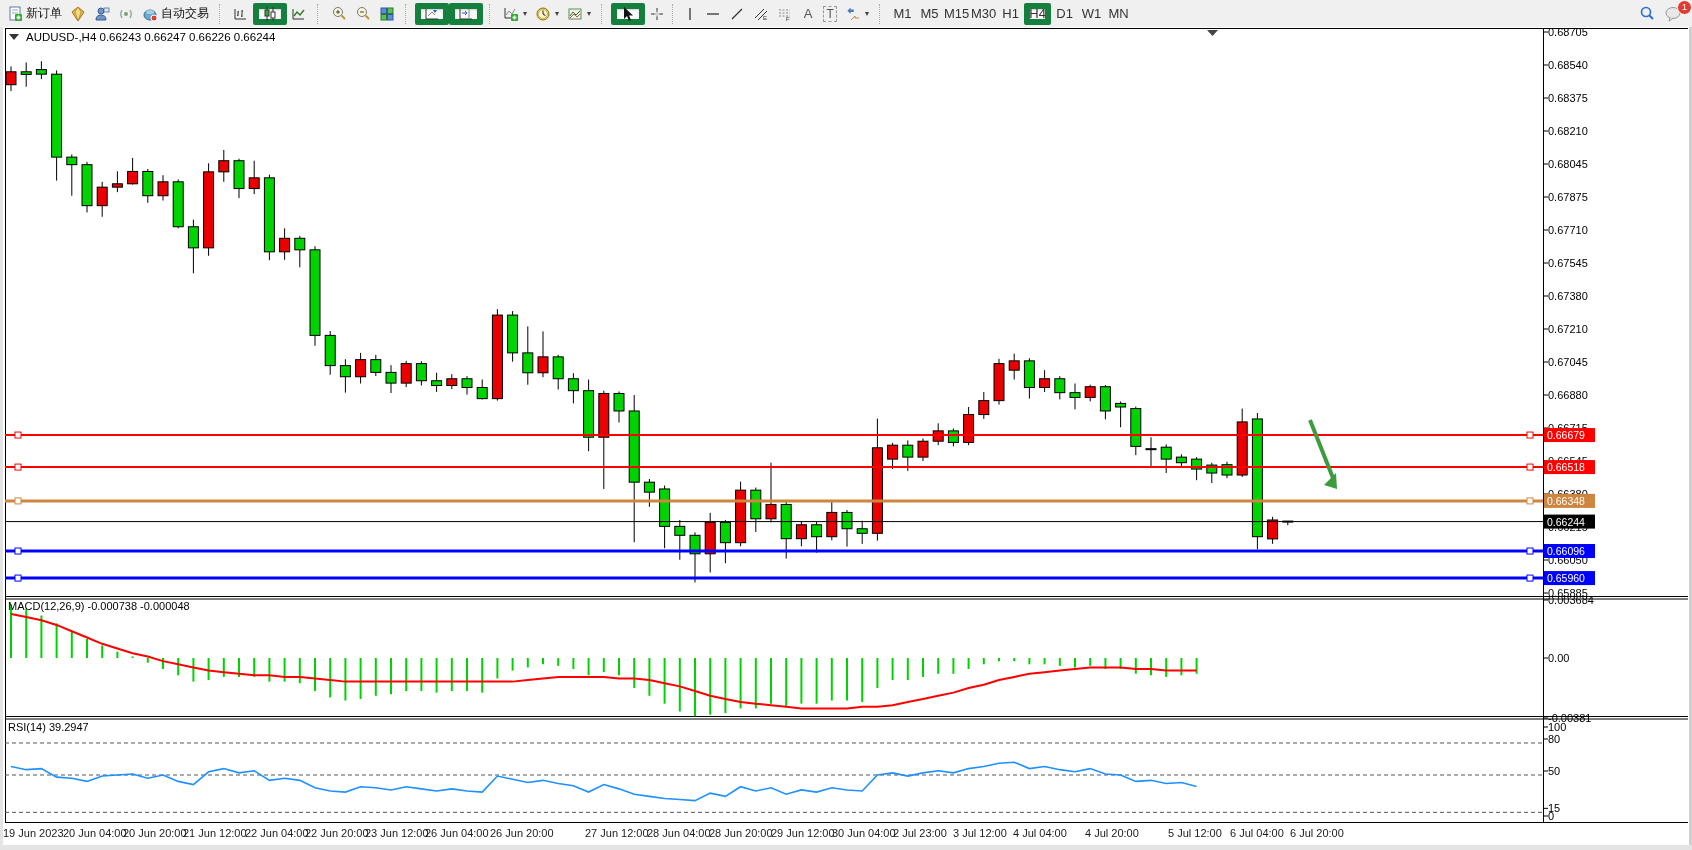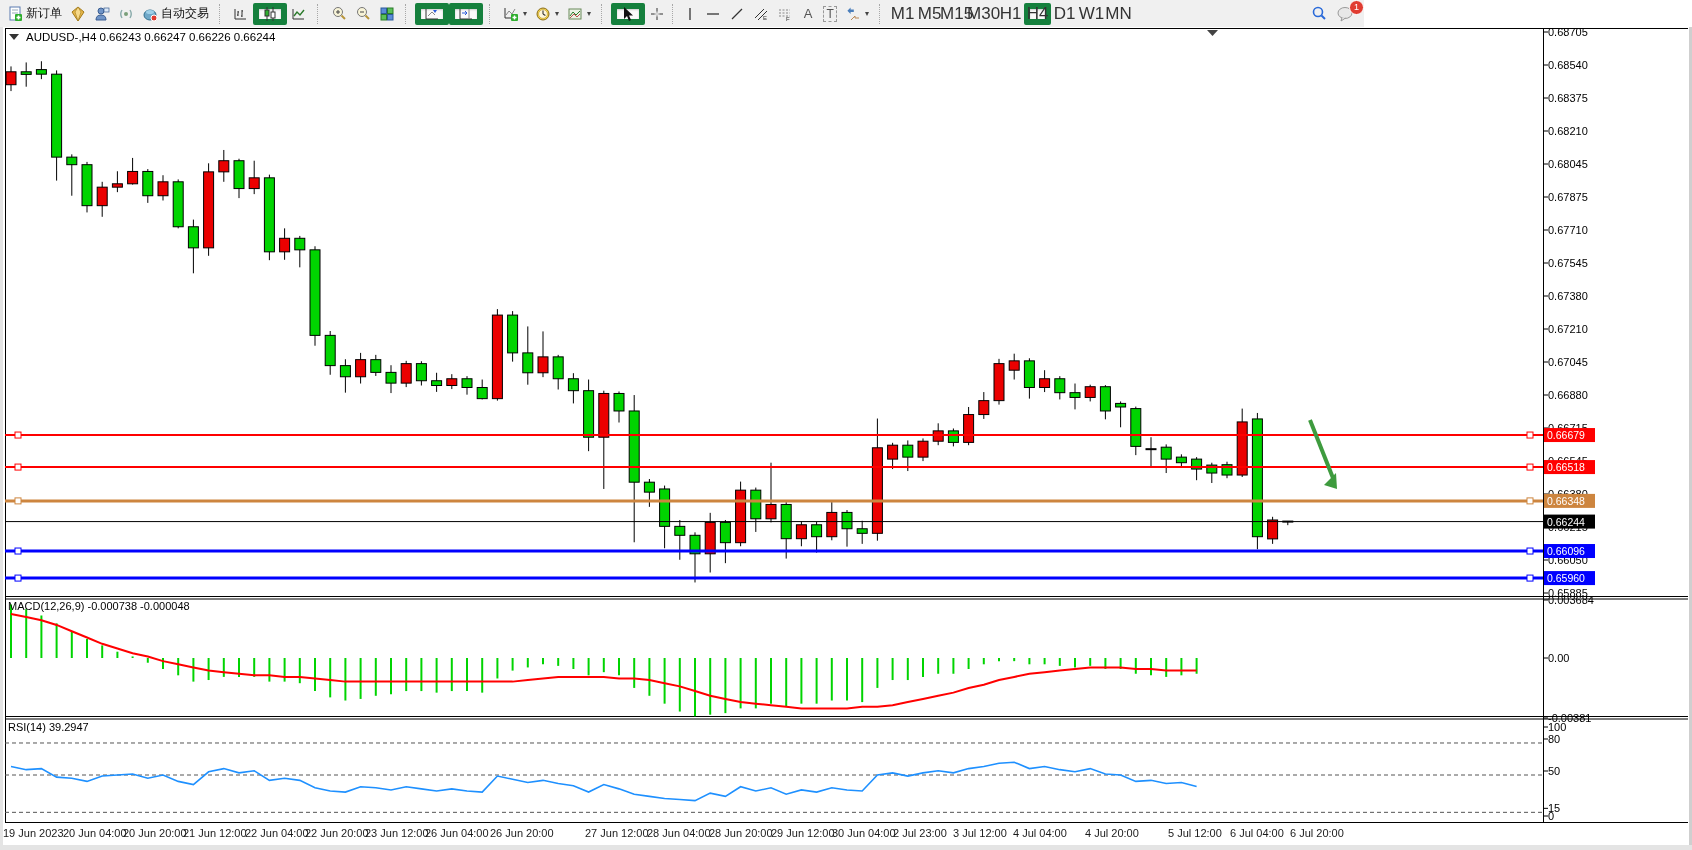--- a/index.html
+++ b/index.html
@@ -1,27 +1,27 @@
 <!DOCTYPE html>
 <html><head>
 <meta charset="utf-8">
 <style>
   html,body{margin:0;padding:0;background:#d4d0c8;}
   #app{position:relative;width:1692px;height:850px;background:#fff;overflow:hidden;
        font-family:"Liberation Sans",sans-serif;}
   
-  .toolbar{position:absolute;top:0;left:0;width:1364px;height:27px;background:#f0f0f0;
+  .toolbar{position:absolute;top:0;left:0;width:1692px;height:27px;background:#f0f0f0;
            border-bottom:1px solid #b8b8b8;display:flex;align-items:center;font-size:12px;color:#111;}
   .tgroup{display:flex;align-items:center;height:27px;padding:0 3px;}
   .tsep{width:3px;height:20px;border-left:1px dotted #a8a8a8;margin:0 3px;}
   .tbtn{height:22px;min-width:22px;padding:0 3px;display:flex;align-items:center;justify-content:center;
         gap:3px;border:1px solid transparent;border-radius:2px;box-sizing:border-box;}
   .tbtn.pressed{background:#fafafa;border:6px solid #15803d;box-shadow:inset 0 1px 2px rgba(0,0,0,.18);}
   .tbtn .lbl{white-space:nowrap;}
-  .tf{font-size:17px;color:#333;width:27px;}
+  .tf{font-size:13px;color:#333;width:27px;}
   .dd{font-size:8px;color:#444;margin-left:1px;}
   .right{margin-left:auto;display:flex;align-items:center;padding-right:6px;}
   .badge{position:absolute;top:-4px;right:-7px;background:#e03c31;color:#fff;border-radius:50%;
          width:13px;height:13px;font-size:9px;line-height:13px;text-align:center;border:1px solid #fff;}
   .chatwrap{position:relative;}
   
   #chart-svg{position:absolute;top:27px;left:0;}
 </style>
 </head>
 <body>

